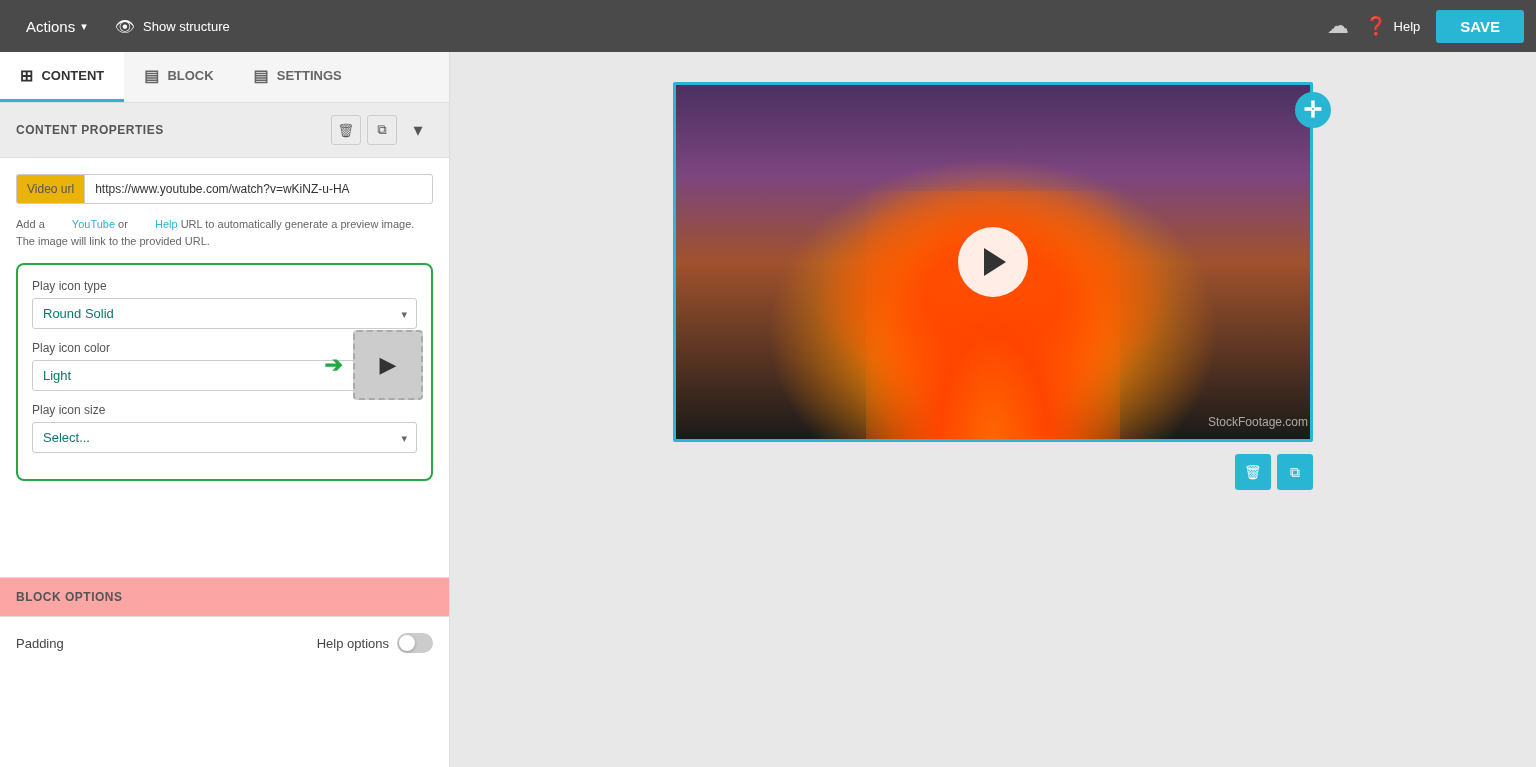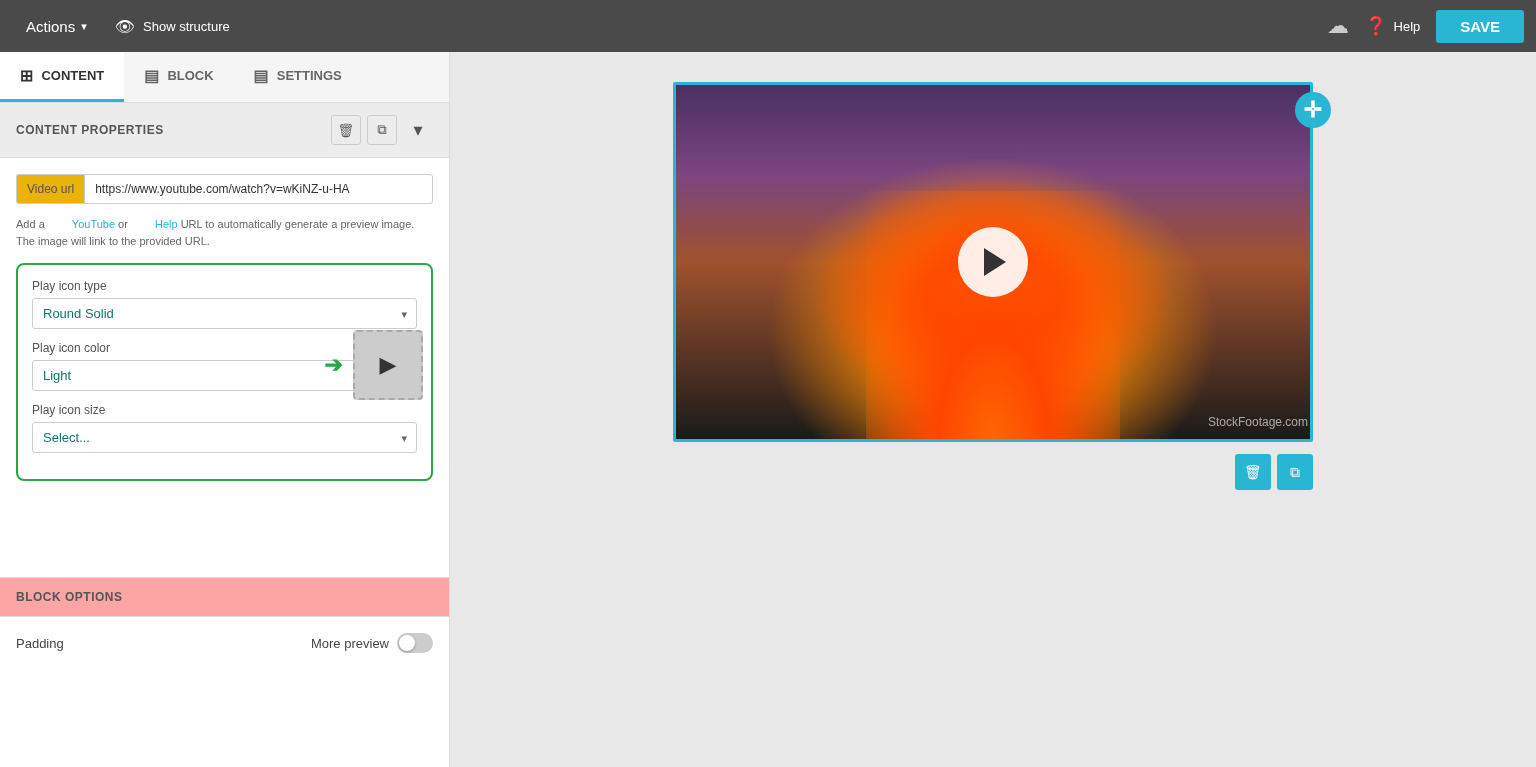--- a/index.html
+++ b/index.html
@@ -413,21 +413,21 @@
     </div>
 
     <div class="block-options-header">
       <span>BLOCK OPTIONS</span>
     </div>
     <div class="block-options-content">
 
       <div class="padding-row">
         <span class="padding-label">Padding</span>
         <div class="more-options-row">
-          <span>More preview</span>
+          <span>Help options</span>
           <div class="toggle">
             <div class="toggle-knob"></div>
           </div>
         </div>
       </div>
 
 
     </div>
   </div>
 

